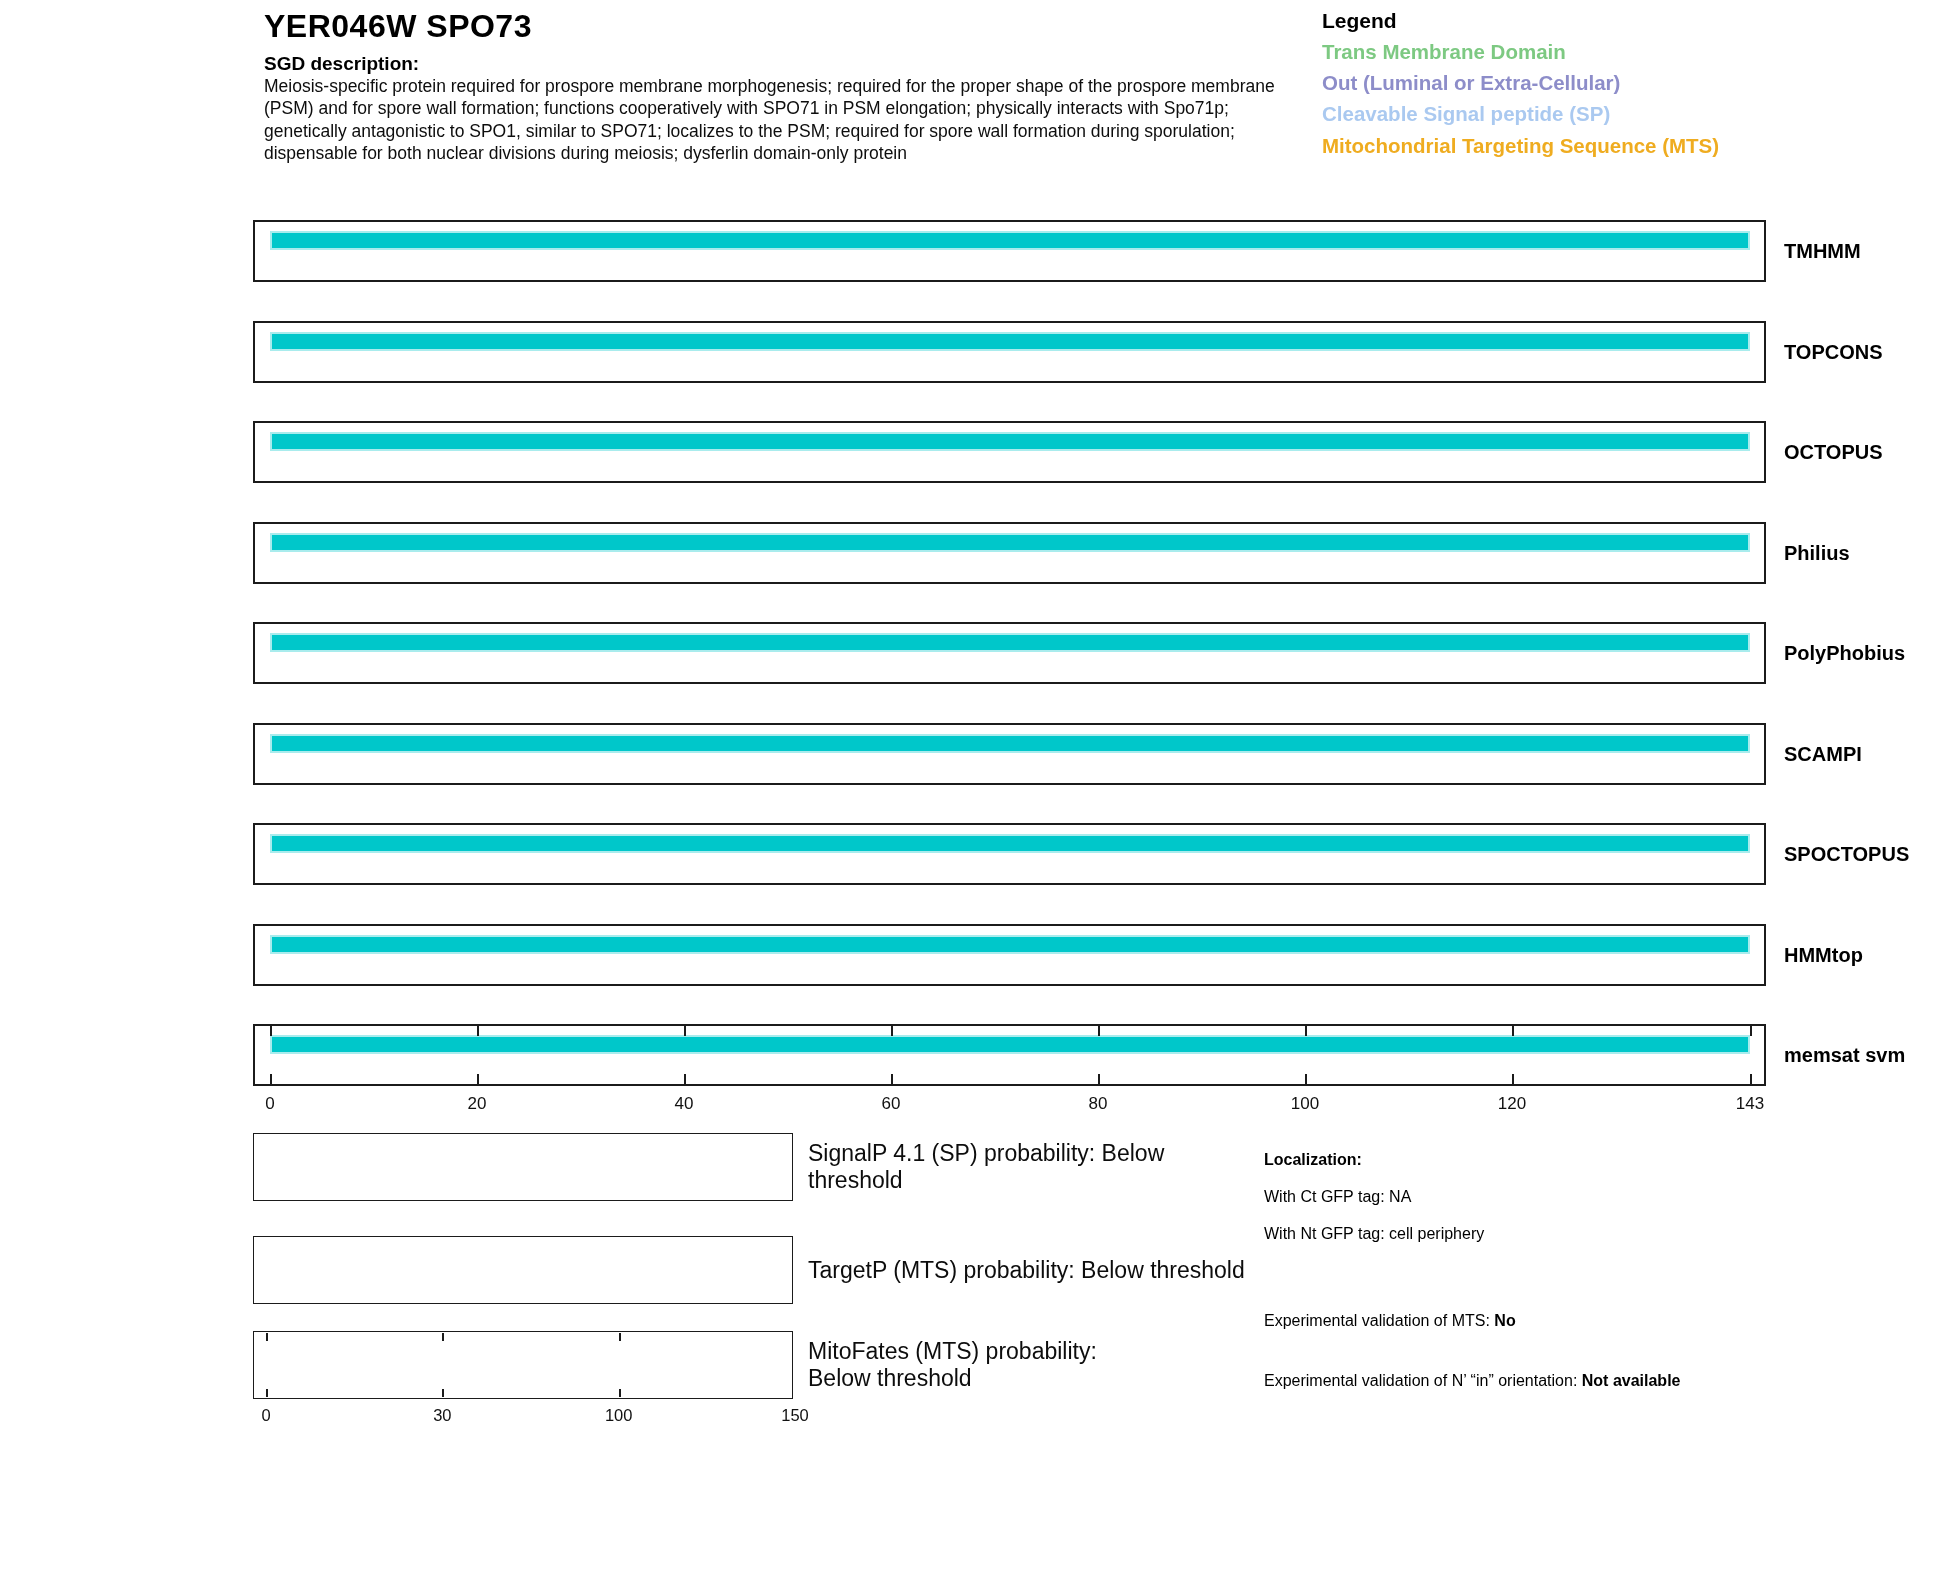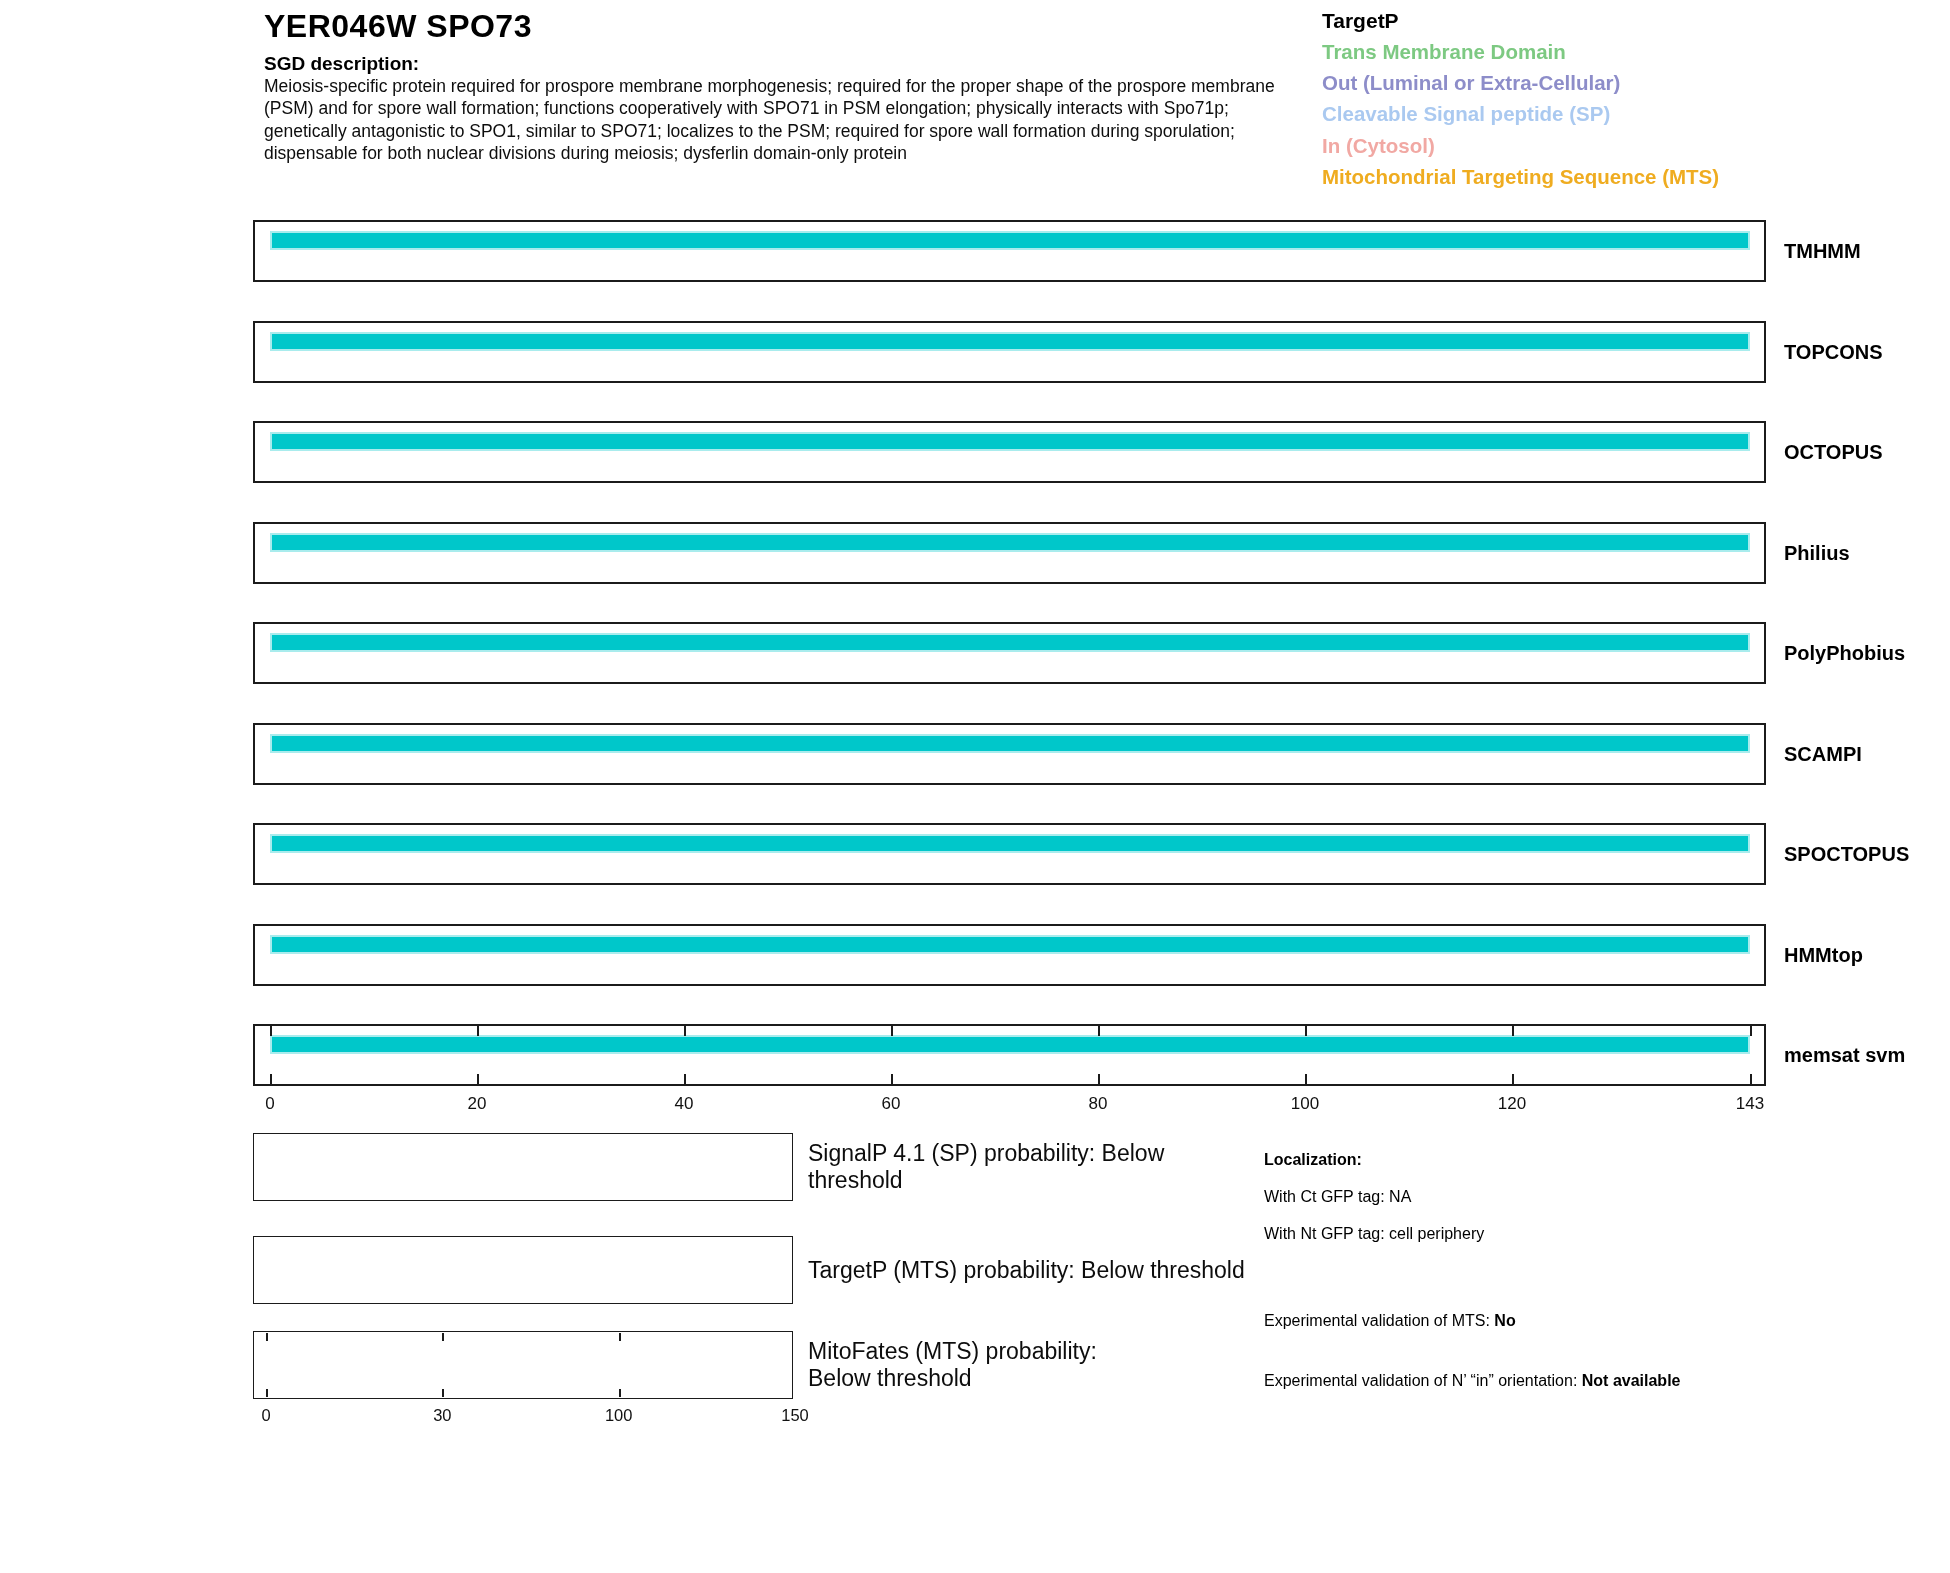--- a/index.html
+++ b/index.html
@@ -31,25 +31,24 @@
 </head>
 <body>
 
 <div id="canvas">
 
   <div id="page-title" class="abs">YER046W  SPO73</div>
   <div id="sgd-label" class="abs">SGD description:</div>
   <div id="sgd-text" class="abs">Meiosis-specific protein required for prospore membrane morphogenesis; required for the proper shape of the prospore membrane (PSM) and for spore wall formation; functions cooperatively with SPO71 in PSM elongation; physically interacts with Spo71p; genetically antagonistic to SPO1, similar to SPO71; localizes to the PSM; required for spore wall formation during sporulation; dispensable for both nuclear divisions during meiosis; dysferlin domain-only protein</div>
 
   <div id="legend" class="abs">
-    <div class="legend-title">TargetP</div>
+    <div class="legend-title">Legend</div>
   <div class="legend-item" style="color: rgb(125, 201, 130);">Trans Membrane Domain</div>
       <div class="legend-item" style="color: rgb(141, 141, 201);">Out (Luminal or Extra-Cellular)</div>
       <div class="legend-item" style="color: rgb(170, 201, 240);">Cleavable Signal peptide (SP)</div>
-      <div class="legend-item" style="color: rgb(241, 168, 163);">In (Cytosol)</div>
       <div class="legend-item" style="color: rgb(239, 172, 32);">Mitochondrial Targeting Sequence (MTS)</div>
     </div>
 
   <div id="tracks">
       <div class="track-box" style="left: 253px; top: 220px; width: 1513px; height: 62px;"></div>
       <div class="track-bar" style="left: 270px; top: 231px; width: 1480px; height: 19px; background: rgb(0, 199, 202);"></div>
       <div class="track-label" style="left: 1784px; top: 251px;">TMHMM</div>
       <div class="track-box" style="left: 253px; top: 321px; width: 1513px; height: 62px;"></div>
       <div class="track-bar" style="left: 270px; top: 332px; width: 1480px; height: 19px; background: rgb(0, 199, 202);"></div>
       <div class="track-label" style="left: 1784px; top: 352px;">TOPCONS</div>

